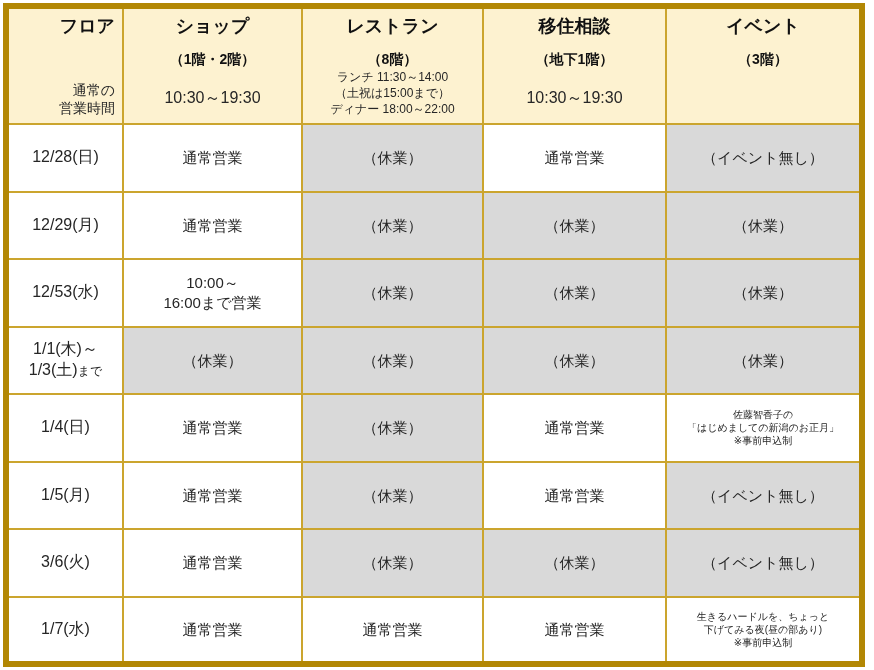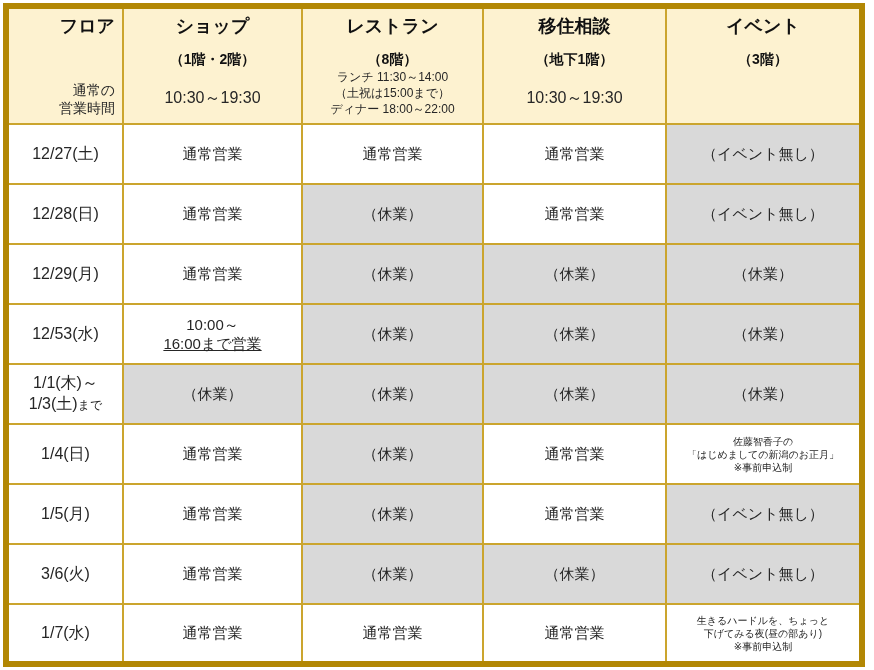--- a/index.html
+++ b/index.html
@@ -24,21 +24,21 @@
   .col-floor{font-size:14px;font-weight:bold;color:#111111;margin-top:12px;}
   .col-hours{font-size:16px;margin-top:auto;padding-bottom:10px;}
   .col-hours.small{font-size:12px;line-height:1.35;padding-bottom:4px;}
   .floor-head .head-inner{align-items:flex-end;text-align:right;padding-right:4px;}
   .hours-label{font-size:14px;margin-top:auto;text-align:right;line-height:1.3;padding-bottom:2px;}
   tbody tr{height:52px;}
   tbody td{background:#ffffff;font-size:15px;}
   tbody td.date-cell{font-size:16px;}
   tbody td.closed{background:#d9d9d9;}
   tbody td.small{font-size:10px;line-height:1.3;}
-  .underline{text-decoration:underline;}
+  .underline{}
   .small-suffix{font-size:12px;}
 </style>
 </head>
 <body>
 
 <div class="wrap">
   <table class="sched">
     <colgroup>
       <col style="width:117px">
       <col style="width:179px">
@@ -77,27 +77,20 @@
         </th>
         <th>
           <div class="head-inner">
             <div class="col-title">イベント</div>
             <div class="col-floor">（3階）</div>
           </div>
         </th>
       </tr>
     </thead>
     <tbody>
-        <tr>
-          <td class="date-cell"><span>12/27(土)</span></td>
-          <td><span>通常営業</span></td>
-          <td><span>通常営業</span></td>
-          <td><span>通常営業</span></td>
-          <td class="closed"><span>（イベント無し）</span></td>
-        </tr>
         <tr>
           <td class="date-cell"><span>12/28(日)</span></td>
           <td><span>通常営業</span></td>
           <td class="closed"><span>（休業）</span></td>
           <td><span>通常営業</span></td>
           <td class="closed"><span>（イベント無し）</span></td>
         </tr>
         <tr>
           <td class="date-cell"><span>12/29(月)</span></td>
           <td><span>通常営業</span></td>

